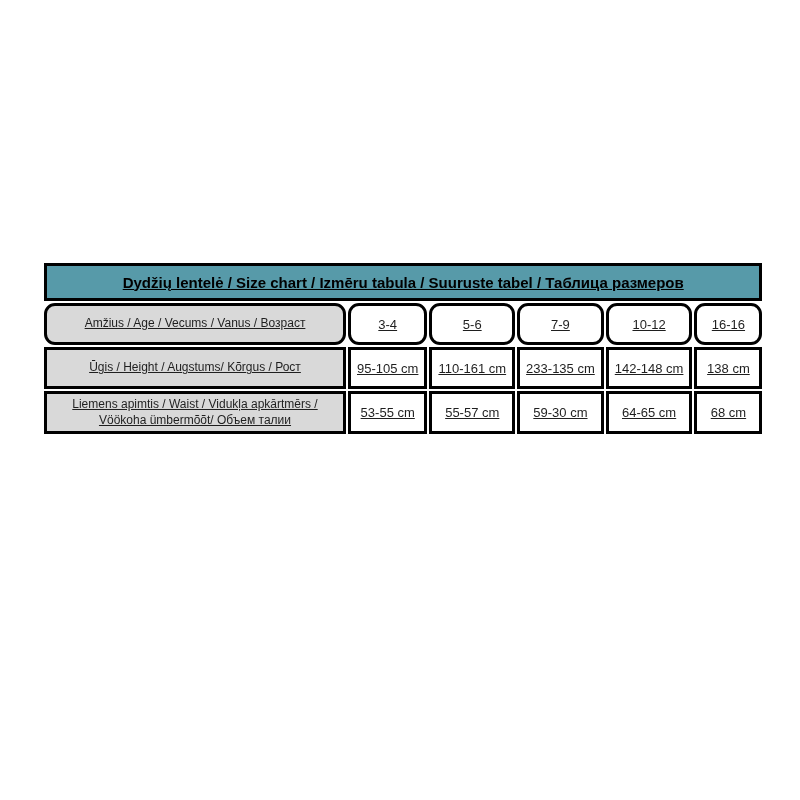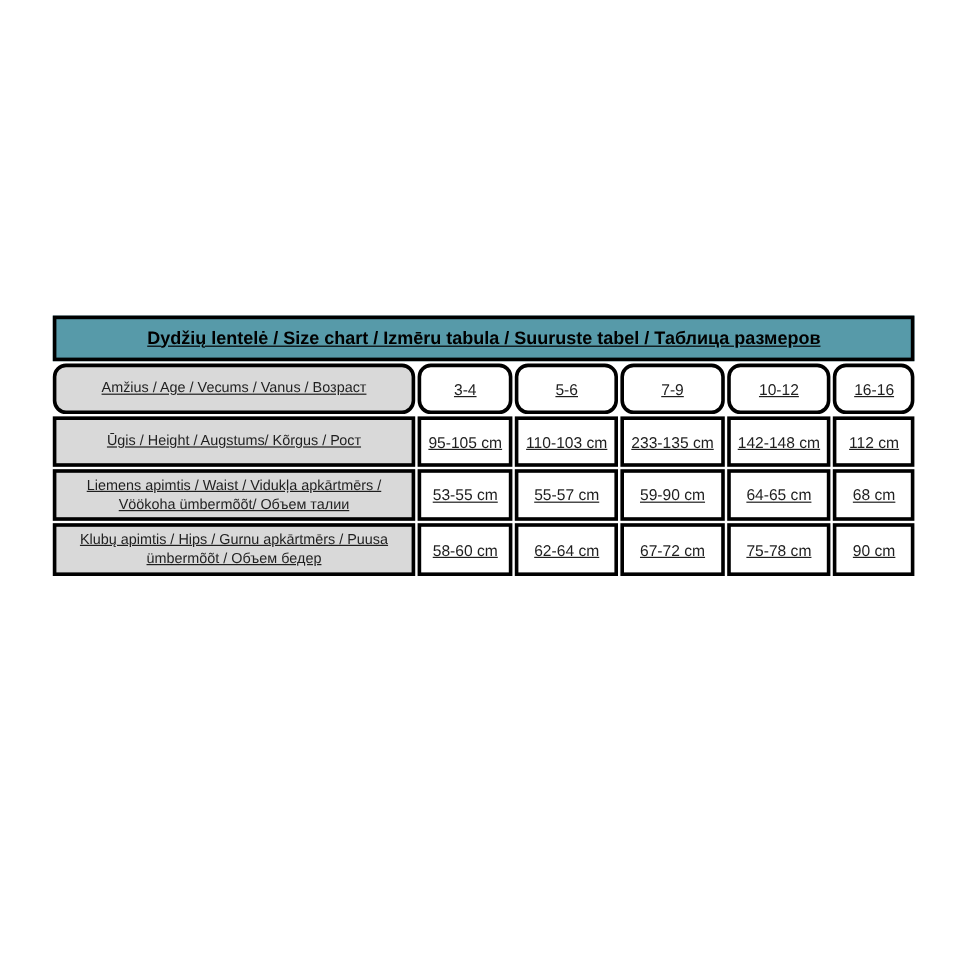--- a/index.html
+++ b/index.html
@@ -76,35 +76,27 @@
       <td class="lbl">Amžius / Age / Vecums / Vanus / Возраст</td>
       <td class="val">3-4</td>
       <td class="val">5-6</td>
       <td class="val">7-9</td>
       <td class="val">10-12</td>
       <td class="val">16-16</td>
     </tr>
     <tr class="r-hgt">
       <td class="lbl">Ūgis / Height / Augstums/ Kõrgus / Рост</td>
       <td class="val">95-105 cm</td>
-      <td class="val">110-103 cm</td>
+      <td class="val">110-161 cm</td>
       <td class="val">233-135 cm</td>
       <td class="val">142-148 cm</td>
-      <td class="val">112 cm</td>
+      <td class="val">138 cm</td>
     </tr>
     <tr class="r-wst">
       <td class="lbl">Liemens apimtis / Waist / Vidukļa apkārtmērs / Vöökoha ümbermõõt/ Объем талии</td>
       <td class="val">53-55 cm</td>
       <td class="val">55-57 cm</td>
-      <td class="val">59-90 cm</td>
+      <td class="val">59-30 cm</td>
       <td class="val">64-65 cm</td>
       <td class="val">68 cm</td>
-    </tr>
-    <tr class="r-hip">
-      <td class="lbl">Klubų apimtis / Hips / Gurnu apkārtmērs / Puusa ümbermõõt / Объем бедер</td>
-      <td class="val">58-60 cm</td>
-      <td class="val">62-64 cm</td>
-      <td class="val">67-72 cm</td>
-      <td class="val">75-78 cm</td>
-      <td class="val">90 cm</td>
     </tr>
   </tbody>
 </table>
 
 </body></html>

